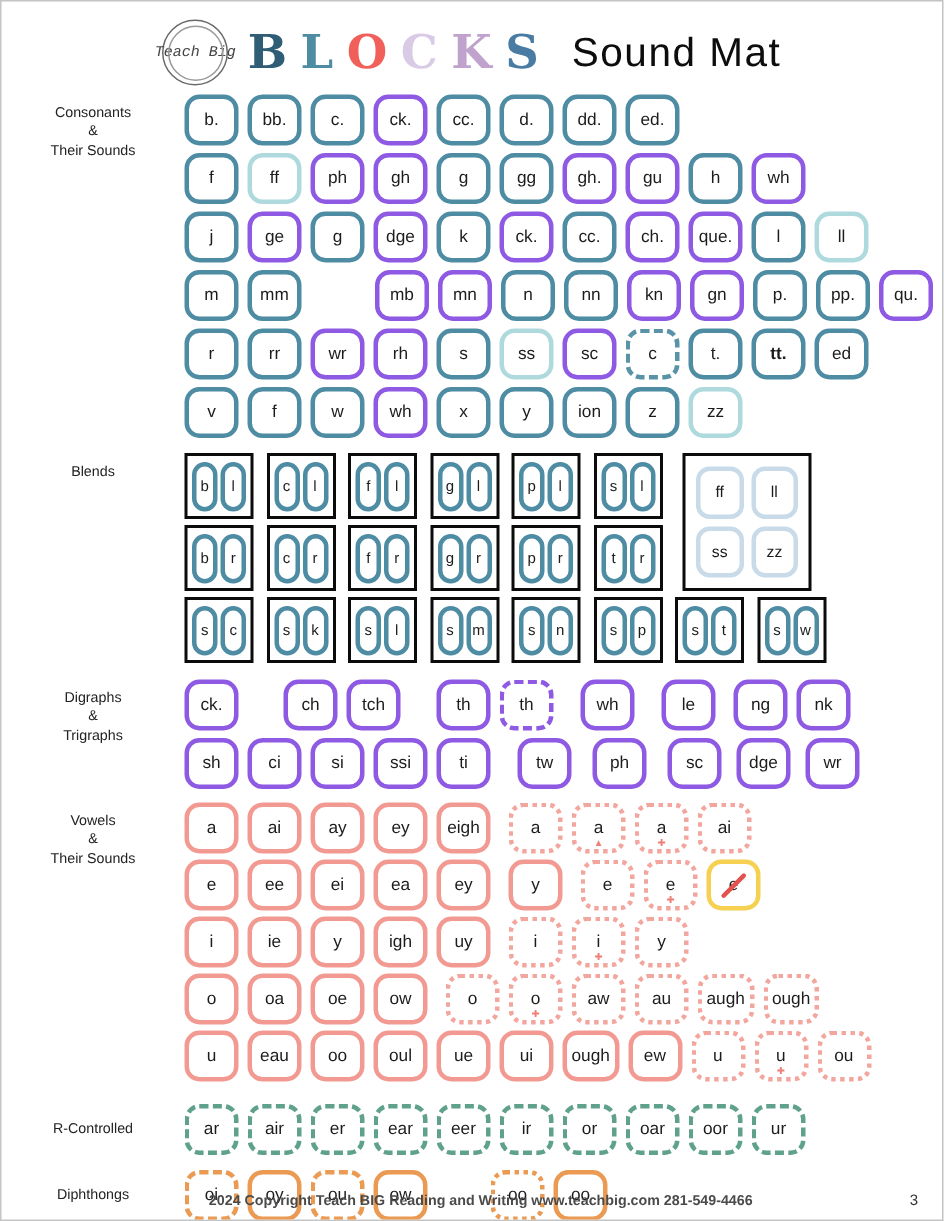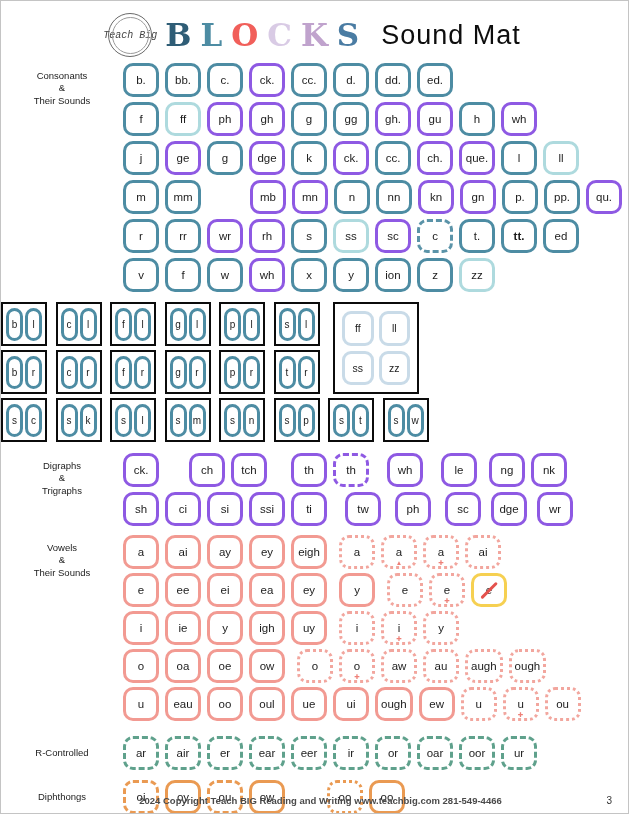--- a/index.html
+++ b/index.html
@@ -264,20 +264,23 @@
           <div class="tile" style="border-color: rgb(77, 140, 163); border-style: solid;">
             <span>z</span>
           </div>
           <div class="tile" style="border-color: rgb(174, 218, 222); border-style: solid;">
             <span>zz</span>
           </div>
         </div>
       </div>
     </div>
     <div class="section section-blends">
+      <div class="sec-label">
+        <div>Blends</div>
+      </div>
       <div class="sec-content">
         <div class="row">
           <div class="blend-box">
             <div class="pill">b</div>
             <div class="pill">l</div>
           </div>
           <div class="blend-box">
             <div class="pill">c</div>
             <div class="pill">l</div>
           </div>

